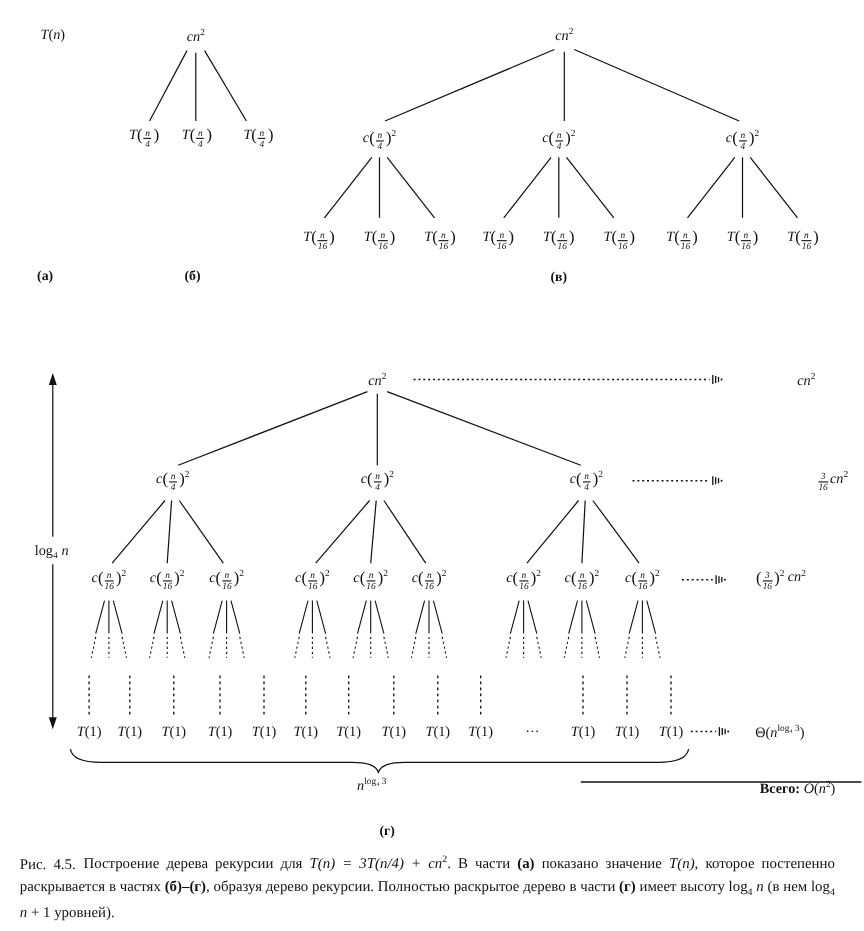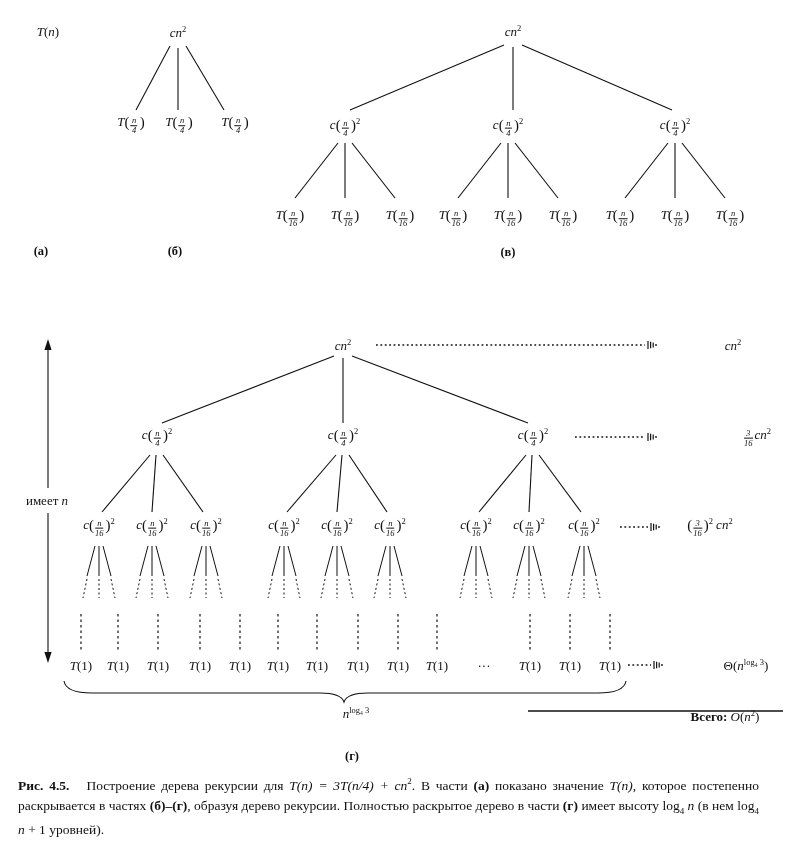--- a/index.html
+++ b/index.html
@@ -13,21 +13,21 @@
   .lp{font-style:normal;font-size:15px;vertical-align:-0.06em}
   .frac{display:inline-block;vertical-align:-0.5em;text-align:center;line-height:1.05;margin:0 2px 0 1px}
   .frac .num{display:block;font-size:8.5px;border-bottom:1px solid #111;padding:0 1.5px}
   .frac .den{display:block;font-size:8.5px}
   .gap{margin-left:3px}
   .pl{position:absolute;transform:translate(-50%,-50%);font-weight:bold;
       font-style:normal;font-size:12.5px}
   .bgw{background:#fff;padding:0 2px}
   .caption{position:absolute;left:18px;top:771px;width:741px;text-align:justify;
            font-size:13.5px;line-height:20px;color:#111}
-  .cap-tag{font-weight:bold;margin-right:17px}
+  .cap-tag{font-weight:normal;margin-right:7px}
   .cm{font-style:italic}
   .cb{font-weight:bold}
   .caption sup{font-size:9px}
   .caption sub{font-size:9px}
 </style>
 </head>
 <body>
 
 <div id="fig">
 
@@ -182,24 +182,24 @@
 <div class="nd" style="left:398px;top:665px"><span>T</span><span class="up">(</span><span class="up">1</span><span class="up">)</span></div>
 <div class="nd" style="left:437px;top:665px"><span>T</span><span class="up">(</span><span class="up">1</span><span class="up">)</span></div>
 <div class="nd up" style="left:484px;top:665px">···</div>
 <div class="nd" style="left:530px;top:665px"><span>T</span><span class="up">(</span><span class="up">1</span><span class="up">)</span></div>
 <div class="nd" style="left:570px;top:665px"><span>T</span><span class="up">(</span><span class="up">1</span><span class="up">)</span></div>
 <div class="nd" style="left:610px;top:665px"><span>T</span><span class="up">(</span><span class="up">1</span><span class="up">)</span></div>
 
 <div class="nd" style="left:733px;top:345px"><span>cn</span><sup>2</sup></div>
 <div class="nd" style="left:757px;top:437px"><span class="frac"><span class="num">3</span><span class="den">16</span></span><span>cn</span><sup>2</sup></div>
 <div class="nd" style="left:710px;top:527px"><span class="lp">(</span><span class="frac"><span class="num">3</span><span class="den">16</span></span><span class="lp">)</span><sup>2</sup><span class="gap">cn</span><sup>2</sup></div>
-<div class="nd" style="left:746px;top:665px"><span class="up">Θ(</span><span>n</span><sup>log₄ 3</sup><span class="up">)</span></div>
-
-<div class="nd bgw" style="left:47px;top:500px"><span class="up">имеет </span><span>n</span></div>
-<div class="nd" style="left:356px;top:713px"><span>n</span><sup>log₄ 3</sup></div>
+<div class="nd" style="left:709px;top:665px"><span class="up">Θ(</span><span>n</span><sup>log₄ 3</sup><span class="up">)</span></div>
+
+<div class="nd bgw" style="left:47px;top:500px"><span class="up">log₄ </span><span>n</span></div>
+<div class="nd" style="left:338px;top:713px"><span>n</span><sup>log₄ 3</sup></div>
 <div class="pl" style="left:352px;top:756px">(г)</div>
 <div class="nd" style="left:725px;top:716px"><span class="up cb">Всего: </span><span>O</span><span class="up">(</span><span>n</span><sup>2</sup><span class="up">)</span></div>
 
 <div class="caption">
   <span class="cap-tag">Рис. 4.5.</span><span>Построение дерева рекурсии для </span><span class="cm">T(n) = 3T(n/4) + cn</span><sup>2</sup><span>. В части </span><span class="cb">(а)</span><span> показано значение </span><span class="cm">T(n)</span><span>, которое постепенно раскрывается в частях </span><span class="cb">(б)–(г)</span><span>, образуя дерево рекурсии. Полностью раскрытое дерево в части </span><span class="cb">(г)</span><span> имеет высоту log</span><sub>4</sub><span class="cm"> n</span><span> (в нем log</span><sub>4</sub><span class="cm"> n</span><span> + 1 уровней).</span>
 </div>
 
 </div>
 
 </body></html>

